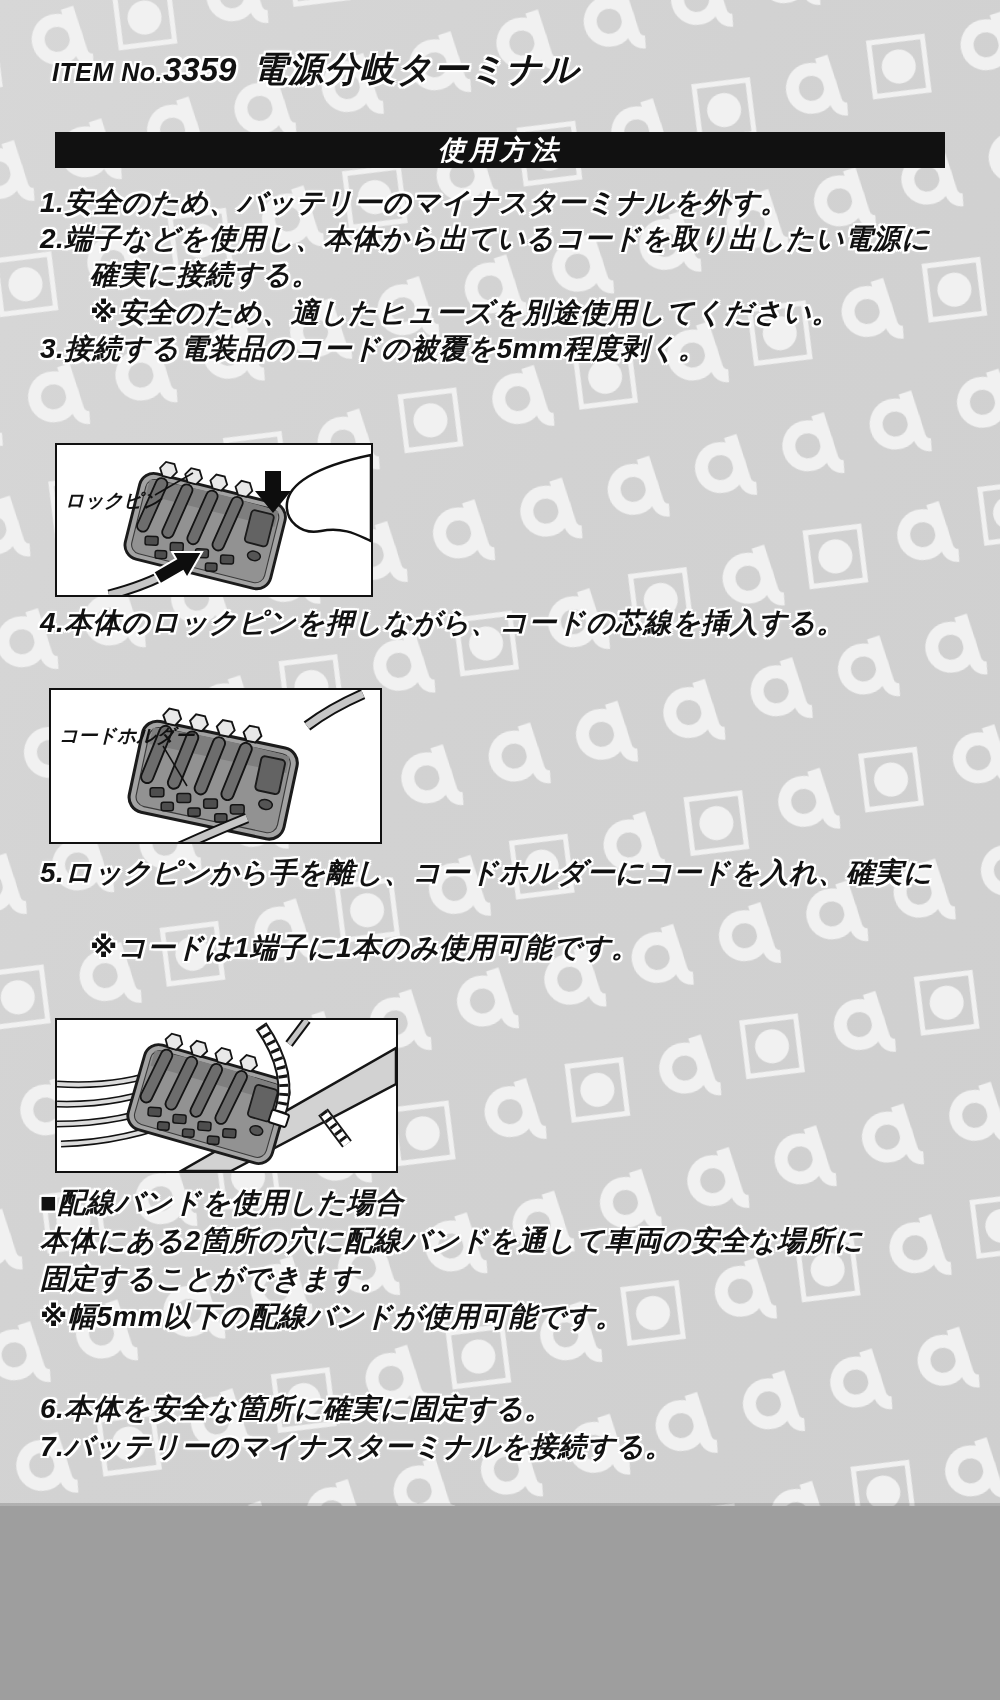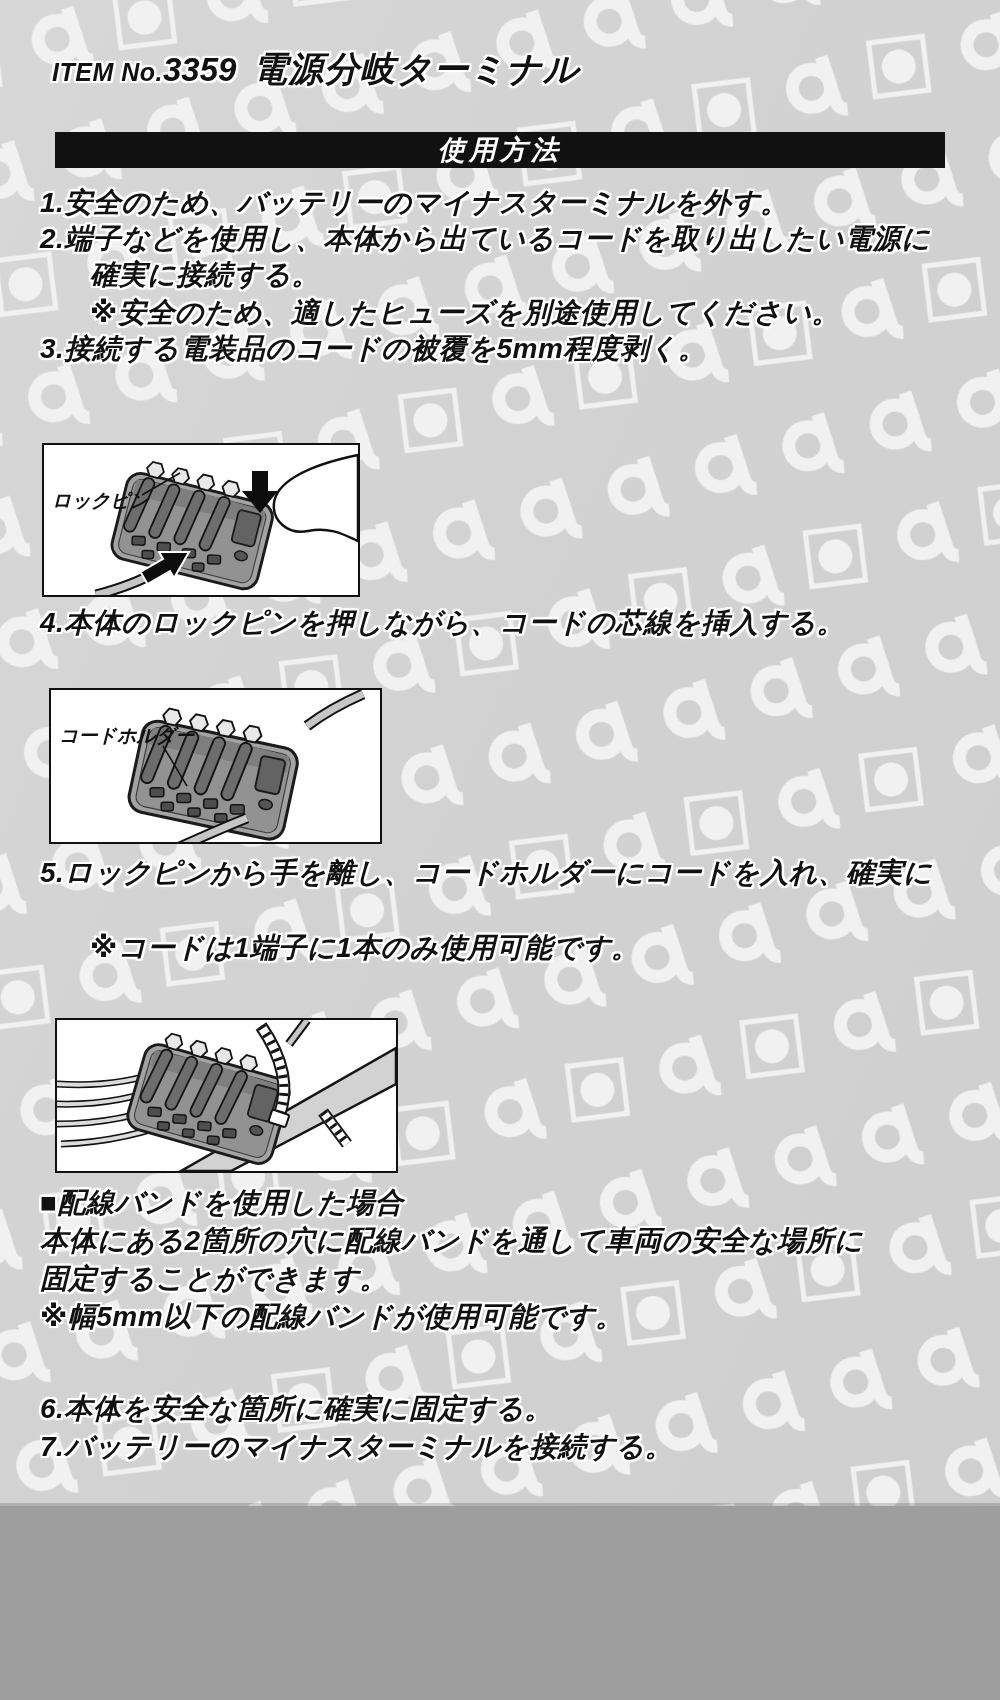--- a/index.html
+++ b/index.html
@@ -123,21 +123,21 @@
     <div class="section-bar">
       <span>使用方法</span>
     </div>
 
     <div class="line halo" style="top:186px">1.安全のため、バッテリーのマイナスターミナルを外す。</div>
     <div class="line halo" style="top:222px">2.端子などを使用し、本体から出ているコードを取り出したい電源に</div>
     <div class="line halo indent" style="top:258px">確実に接続する。</div>
     <div class="line halo indent" style="top:296px">※安全のため、適したヒューズを別途使用してください。</div>
     <div class="line halo" style="top:332px">3.接続する電装品のコードの被覆を5mm程度剥く。</div>
 
-    <div class="figure" style="left:42px;top:443px;width:318px;height:154px">
+    <div class="figure" style="left:55px;top:443px;width:318px;height:154px">
       <svg width="314" height="150" viewBox="0 0 314 150">
         <path d="M52 150 Q 90 140 114 126" fill="none" stroke="#111" stroke-width="11"></path>
         <path d="M52 150 Q 90 140 114 126" fill="none" stroke="#c6c6c6" stroke-width="7"></path>
         <use href="#device-shape" transform="translate(90,10) rotate(14) scale(0.72)"></use>
         <path d="M314 10 C 256 22 232 40 230 58 C 228 76 244 90 264 86 C 288 81 304 92 314 96 Z" fill="#fff" stroke="#111" stroke-width="2.5"></path>
         <g transform="translate(216,26)" fill="#0d0d0d">
           <path d="M-8 0 h16 v20 h10 l-18 22 -18 -22 h10 z"></path>
         </g>
         <g transform="translate(126,118) rotate(-30)" fill="#0d0d0d" stroke="#fff" stroke-width="2">
           <path d="M-30 -7 h26 v-8 l26 15 -26 15 v-8 h-26 z"></path>

